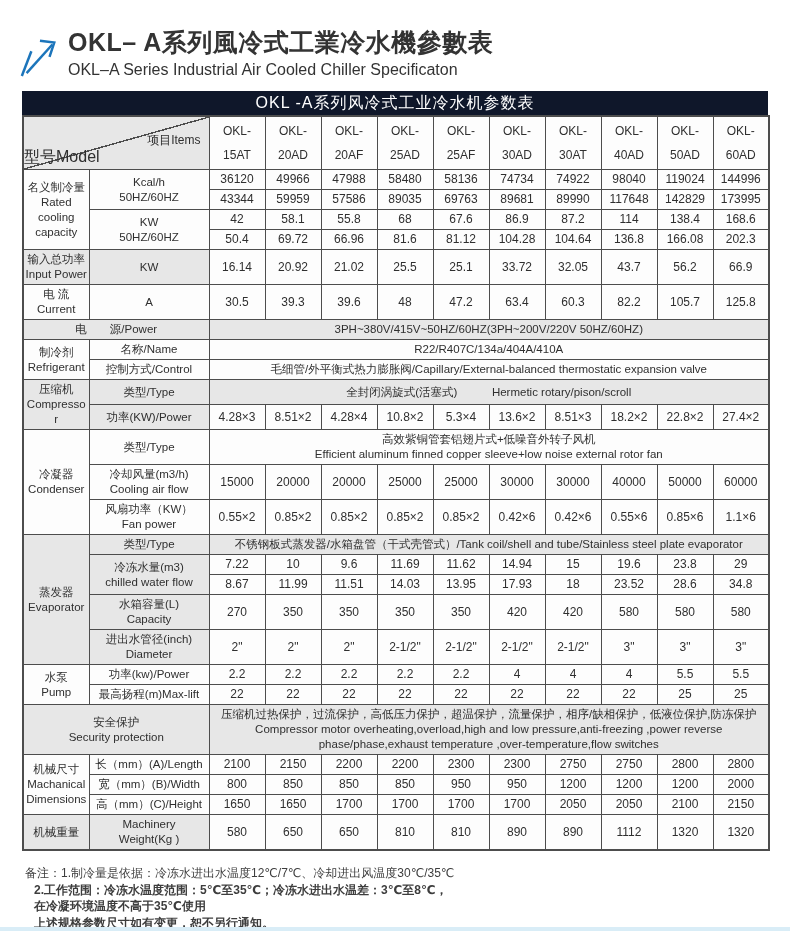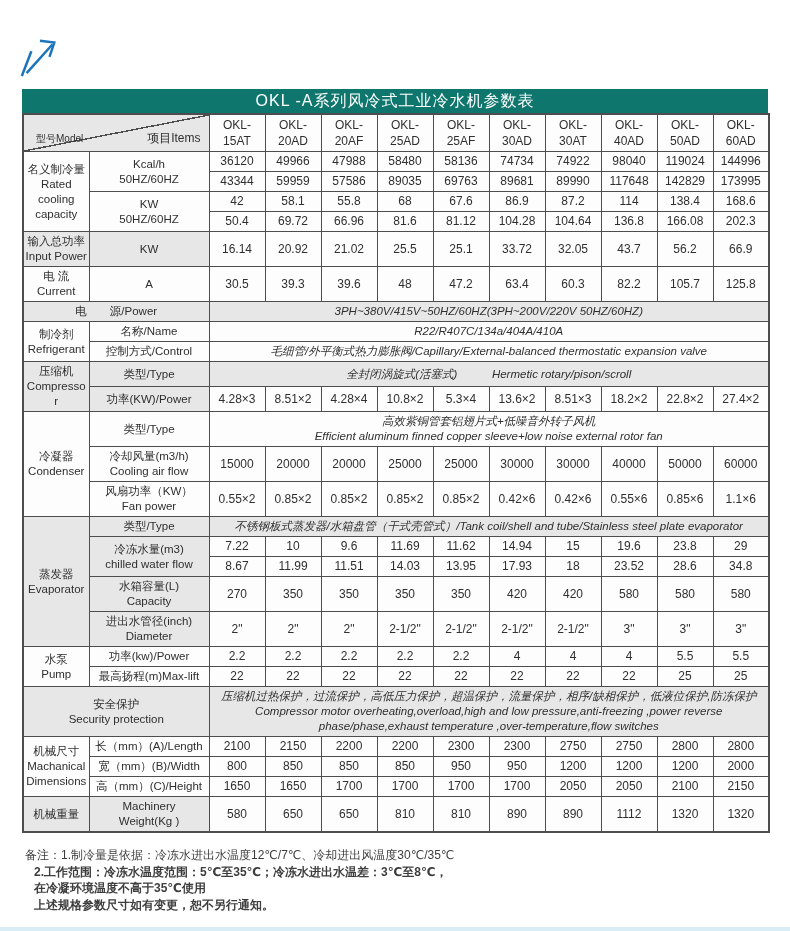--- a/index.html
+++ b/index.html
@@ -13,66 +13,70 @@
   
   .doc-header{display:flex;align-items:flex-start;padding:26px 0 0 18px;}
   .arrow-icon{flex:0 0 auto;margin:6px 8px 0 0;}
   .doc-titles h1{margin:0;font-size:25px;line-height:32px;font-weight:700;color:#333;letter-spacing:0.5px;}
   .doc-titles h2{margin:2px 0 0 0;font-size:16px;line-height:20px;font-weight:400;color:#333;}
 
   
   .table-wrap{margin:11px 22px 0 22px;width:746px;}
   .table-title{
     height:24px;line-height:24px;text-align:center;
-    background:#0f766e;color:#fff;font-size:16px;letter-spacing:1px;
+    background:#0f172a;color:#fff;font-size:16px;letter-spacing:1px;
   }
   table.spec{border-collapse:collapse;table-layout:fixed;width:746px;
     border:2px solid #4d4d4d;}
   .spec td{
     border:1px solid #4d4d4d;background:#fdfdfd;
     text-align:center;vertical-align:middle;
     font-size:11.5px;line-height:15px;padding:2px 1px;
     word-break:break-word;
   }
   .spec td.g{background:#e7e7e7;}
-  .spec td.mh{font-size:12px;line-height:16px;height:32px;}
+  .spec td.mh{font-size:12px;line-height:24px;height:32px;}
   .spec td.val{font-size:12px;}
-  .spec td.wide{font-size:11.5px;padding:2px 4px;font-style:italic;}
+  .spec td.wide{font-size:11.5px;padding:2px 4px;}
   .col-l1{width:66px;}
   .col-l2{width:120px;}
   .col-d{width:56px;}
   
   .spec td.diag{
     position:relative;height:32px;padding:0;
     background-color:#e7e7e7;
     background-image:linear-gradient(to bottom right,
       transparent calc(50% - 0.7px), #4d4d4d calc(50% - 0.7px),
       #4d4d4d calc(50% + 0.7px), transparent calc(50% + 0.7px));
   }
-  .diag-tl{position:absolute;left:12px;bottom:5px;font-size:10px;text-align:right;}
+  .diag-tl{position:absolute;left:0;bottom:5px;font-size:16px;text-align:right;}
   .diag-br{position:absolute;right:8px;top:16px;font-size:12px;}
 
   
   .notes{margin:14px 16px 0 25px;font-size:12px;line-height:16.5px;color:#3d3d3d;}
   .note{white-space:nowrap;}
   .note.ind{padding-left:9px;font-weight:bold;}
 
   .bottom-strip{position:absolute;left:0;bottom:0;width:790px;height:4px;background:#d9edf7;}
 </style>
 </head>
 <body>
 
 <div class="page">
 
   <header class="doc-header">
     <svg class="arrow-icon" width="42" height="46" viewBox="0 0 44 48">
       <path d="M4 46 L14 20" stroke="#1c75bb" stroke-width="2.6" fill="none"></path>
       <path d="M9 43 L36 13" stroke="#1c75bb" stroke-width="2.6" fill="none"></path>
       <path d="M23 9 L38 11 L33 26" stroke="#1c75bb" stroke-width="2.6" fill="none" stroke-linejoin="miter"></path>
     </svg>
+    <div class="doc-titles">
+      <h1>OKL– A系列風冷式工業冷水機參數表</h1>
+      <h2>OKL–A Series Industrial Air Cooled Chiller Specificaton</h2>
+    </div>
   </header>
 
   <div class="table-wrap">
     <div class="table-title">OKL -A系列风冷式工业冷水机参数表</div>
     <table class="spec">
       <colgroup>
         <col class="col-l1">
           <col class="col-l2">
         <col class="col-d">
           <col class="col-d">

